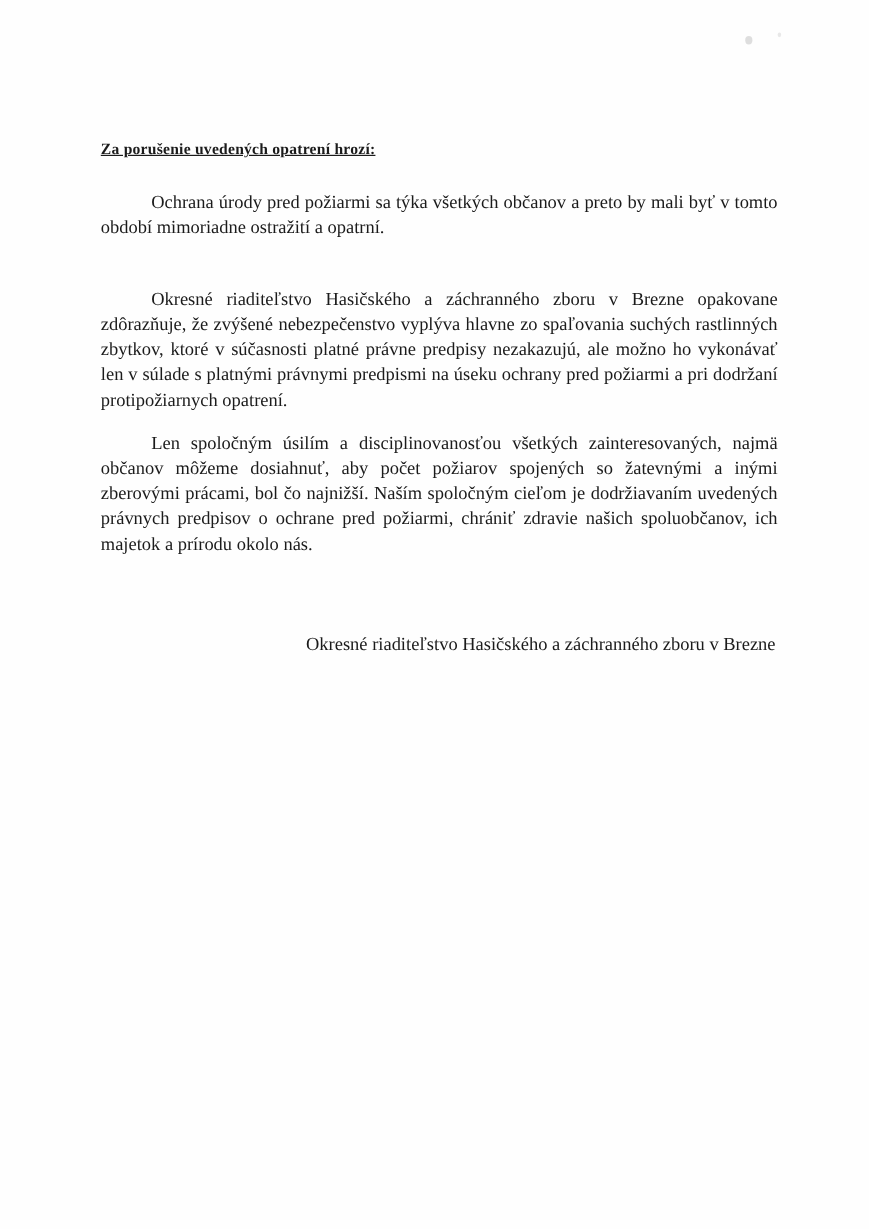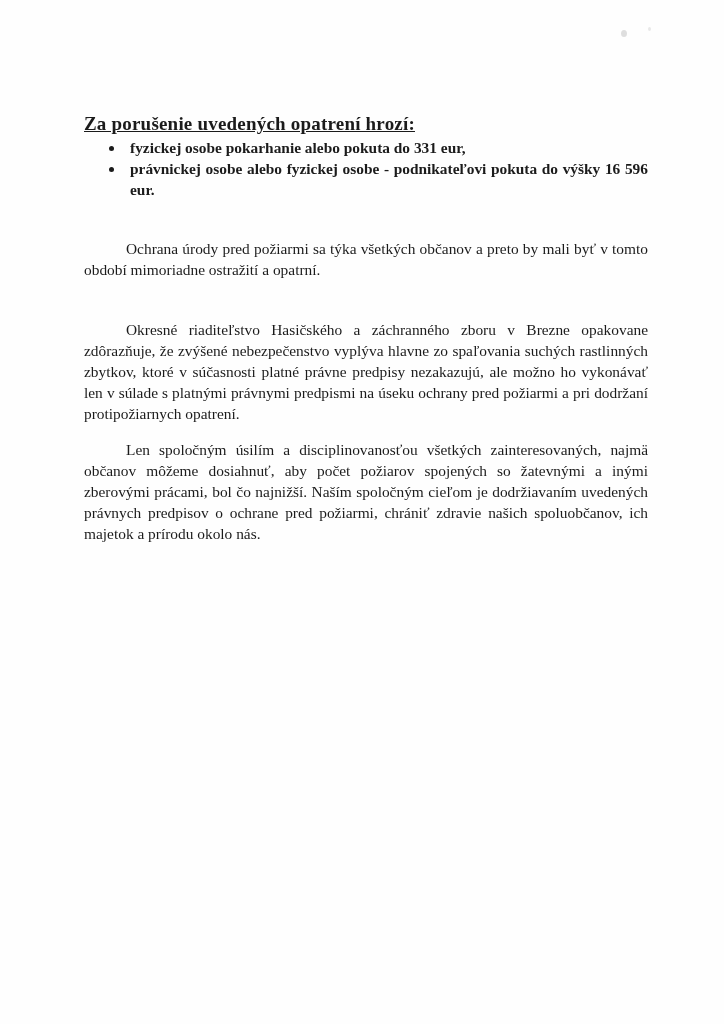--- a/index.html
+++ b/index.html
@@ -20,42 +20,42 @@
   .content {
     position: absolute;
     left: 84px;
     top: 113px;
     width: 564px;
     font-size: 15.4px;
     line-height: 21px;
   }
   .penalties-heading {
     margin: 0 0 3px 0;
-    font-size: 19px;
+    font-size: 13px;
     font-weight: bold;
     text-decoration: underline;
     letter-spacing: 0.2px;
   }
   ul.penalty-list {
     margin: 0;
     padding: 0 0 0 41px;
     list-style: disc outside;
   }
   ul.penalty-list li {
     font-weight: bold;
     text-align: justify;
     line-height: 21px;
     padding-left: 5px;
   }
   p.body-para {
     margin: 0;
     text-align: justify;
     text-indent: 42px;
   }
-  p.para-harvest   { margin-top: 38px; }
+  p.para-harvest   { margin-top: 24px; }
   p.para-directorate { margin-top: 39px; }
   .salutation {
     margin: 37px 0 0 0;
     font-weight: bold;
     text-indent: 41px;
     font-size: 15.4px;
   }
   p.para-appeal { margin-top: 15px; }
   .signature {
     margin: 63px 0 0 171px;
@@ -76,27 +76,24 @@
 
 <div class="page">
 
   <span class="speck speck-1"></span>
   <span class="speck speck-2"></span>
 
   <div class="content">
 
     <h1 class="penalties-heading">Za porušenie uvedených opatrení  hrozí:</h1>
 
-    <ul class="penalty-list">
-      <li>fyzickej osobe pokarhanie alebo pokuta do 331 eur,</li>
-      <li>právnickej osobe alebo fyzickej osobe - podnikateľovi pokuta do výšky 16 596 eur.</li>
-    </ul>
 
     <p class="body-para para-harvest">Ochrana úrody pred požiarmi sa týka všetkých občanov a preto by mali byť v tomto období mimoriadne ostražití a opatrní.</p>
 
     <p class="body-para para-directorate">Okresné riaditeľstvo Hasičského a záchranného zboru v Brezne opakovane zdôrazňuje, že zvýšené nebezpečenstvo vyplýva hlavne zo spaľovania suchých rastlinných zbytkov, ktoré v súčasnosti platné právne predpisy nezakazujú, ale možno ho vykonávať len v súlade s platnými právnymi predpismi na úseku ochrany pred požiarmi a pri dodržaní protipožiarnych opatrení.</p>
 
 
     <p class="body-para para-appeal">Len spoločným úsilím a disciplinovanosťou všetkých zainteresovaných, najmä občanov môžeme dosiahnuť, aby počet požiarov spojených so žatevnými a inými zberovými prácami, bol čo najnižší.  Naším spoločným cieľom je dodržiavaním uvedených právnych predpisov o ochrane pred požiarmi, chrániť zdravie našich spoluobčanov, ich majetok a prírodu okolo nás.</p>
 
+    <p class="signature">Okresné riaditeľstvo Hasičského a záchranného zboru v Brezne</p>
 
   </div>
 </div>
 
 </body></html>

